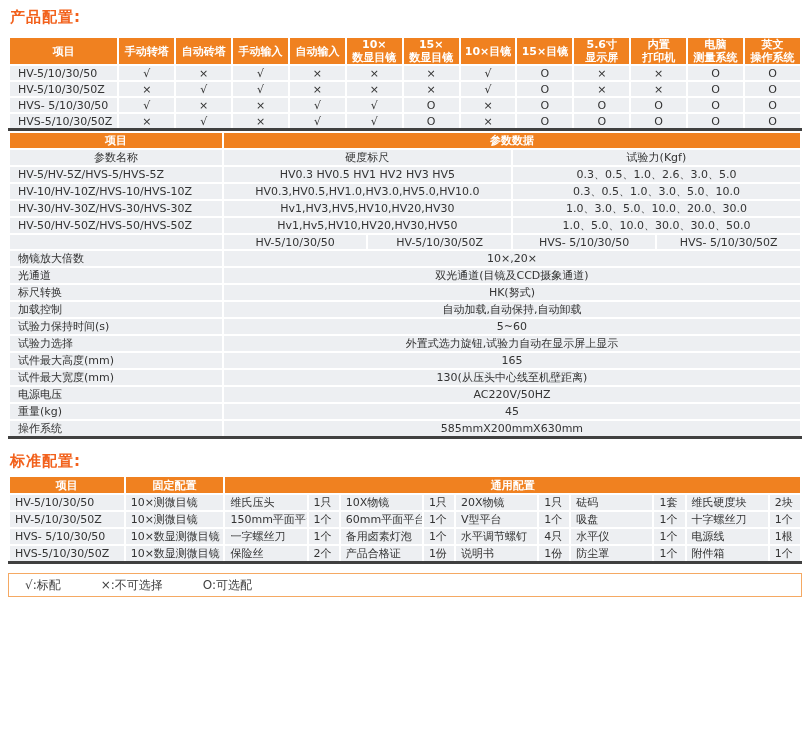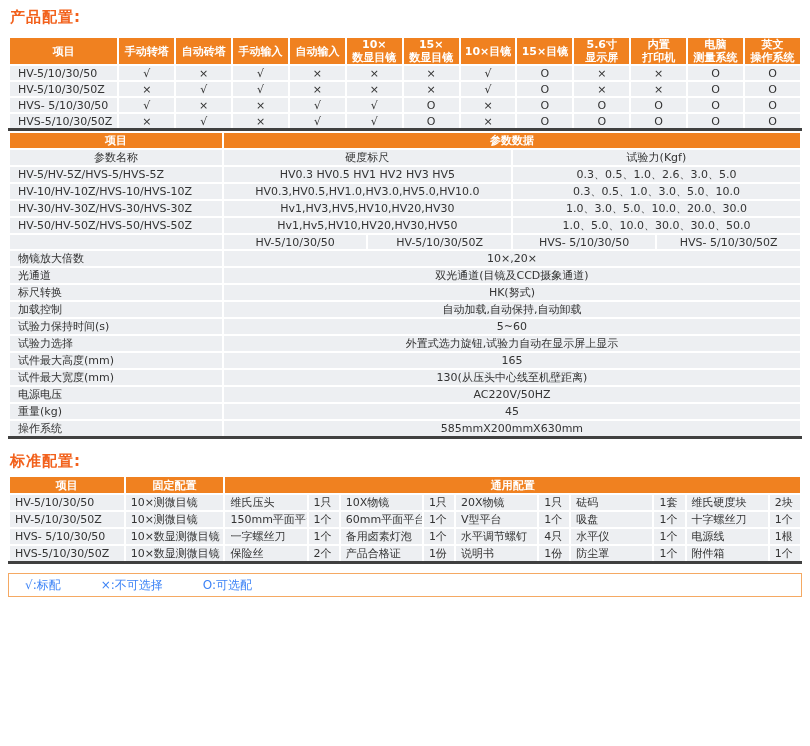--- a/index.html
+++ b/index.html
@@ -15,21 +15,21 @@
   
   .t1 th.oh{height:26px;}
   .t1 td{height:14px;font-size:11px;}
   
   .t2 th.oh{height:15px;}
   .t2 td{height:14px;margin-top:8px;}
   
   .t3 th.oh{height:16px;}
   .t3 td{height:15px;text-align:left;padding-left:5px;}
   
-  .legend{width:794px;box-sizing:border-box;margin-top:9px;height:24px;border:1px solid #f5a963;background:#ffffff;display:flex;align-items:center;gap:40px;padding-left:16px;font-size:12px;color:#3b82f6;}
+  .legend{width:794px;box-sizing:border-box;margin-top:9px;height:24px;border:1px solid #f5a963;background:#ffffff;display:flex;align-items:center;gap:40px;padding-left:16px;font-size:12px;color:#404040;}
 </style>
 </head>
 <body>
 
 <div class="page">
 
   <div class="sec-title">产品配置:</div>
 
   <table class="t1">
     <colgroup>

